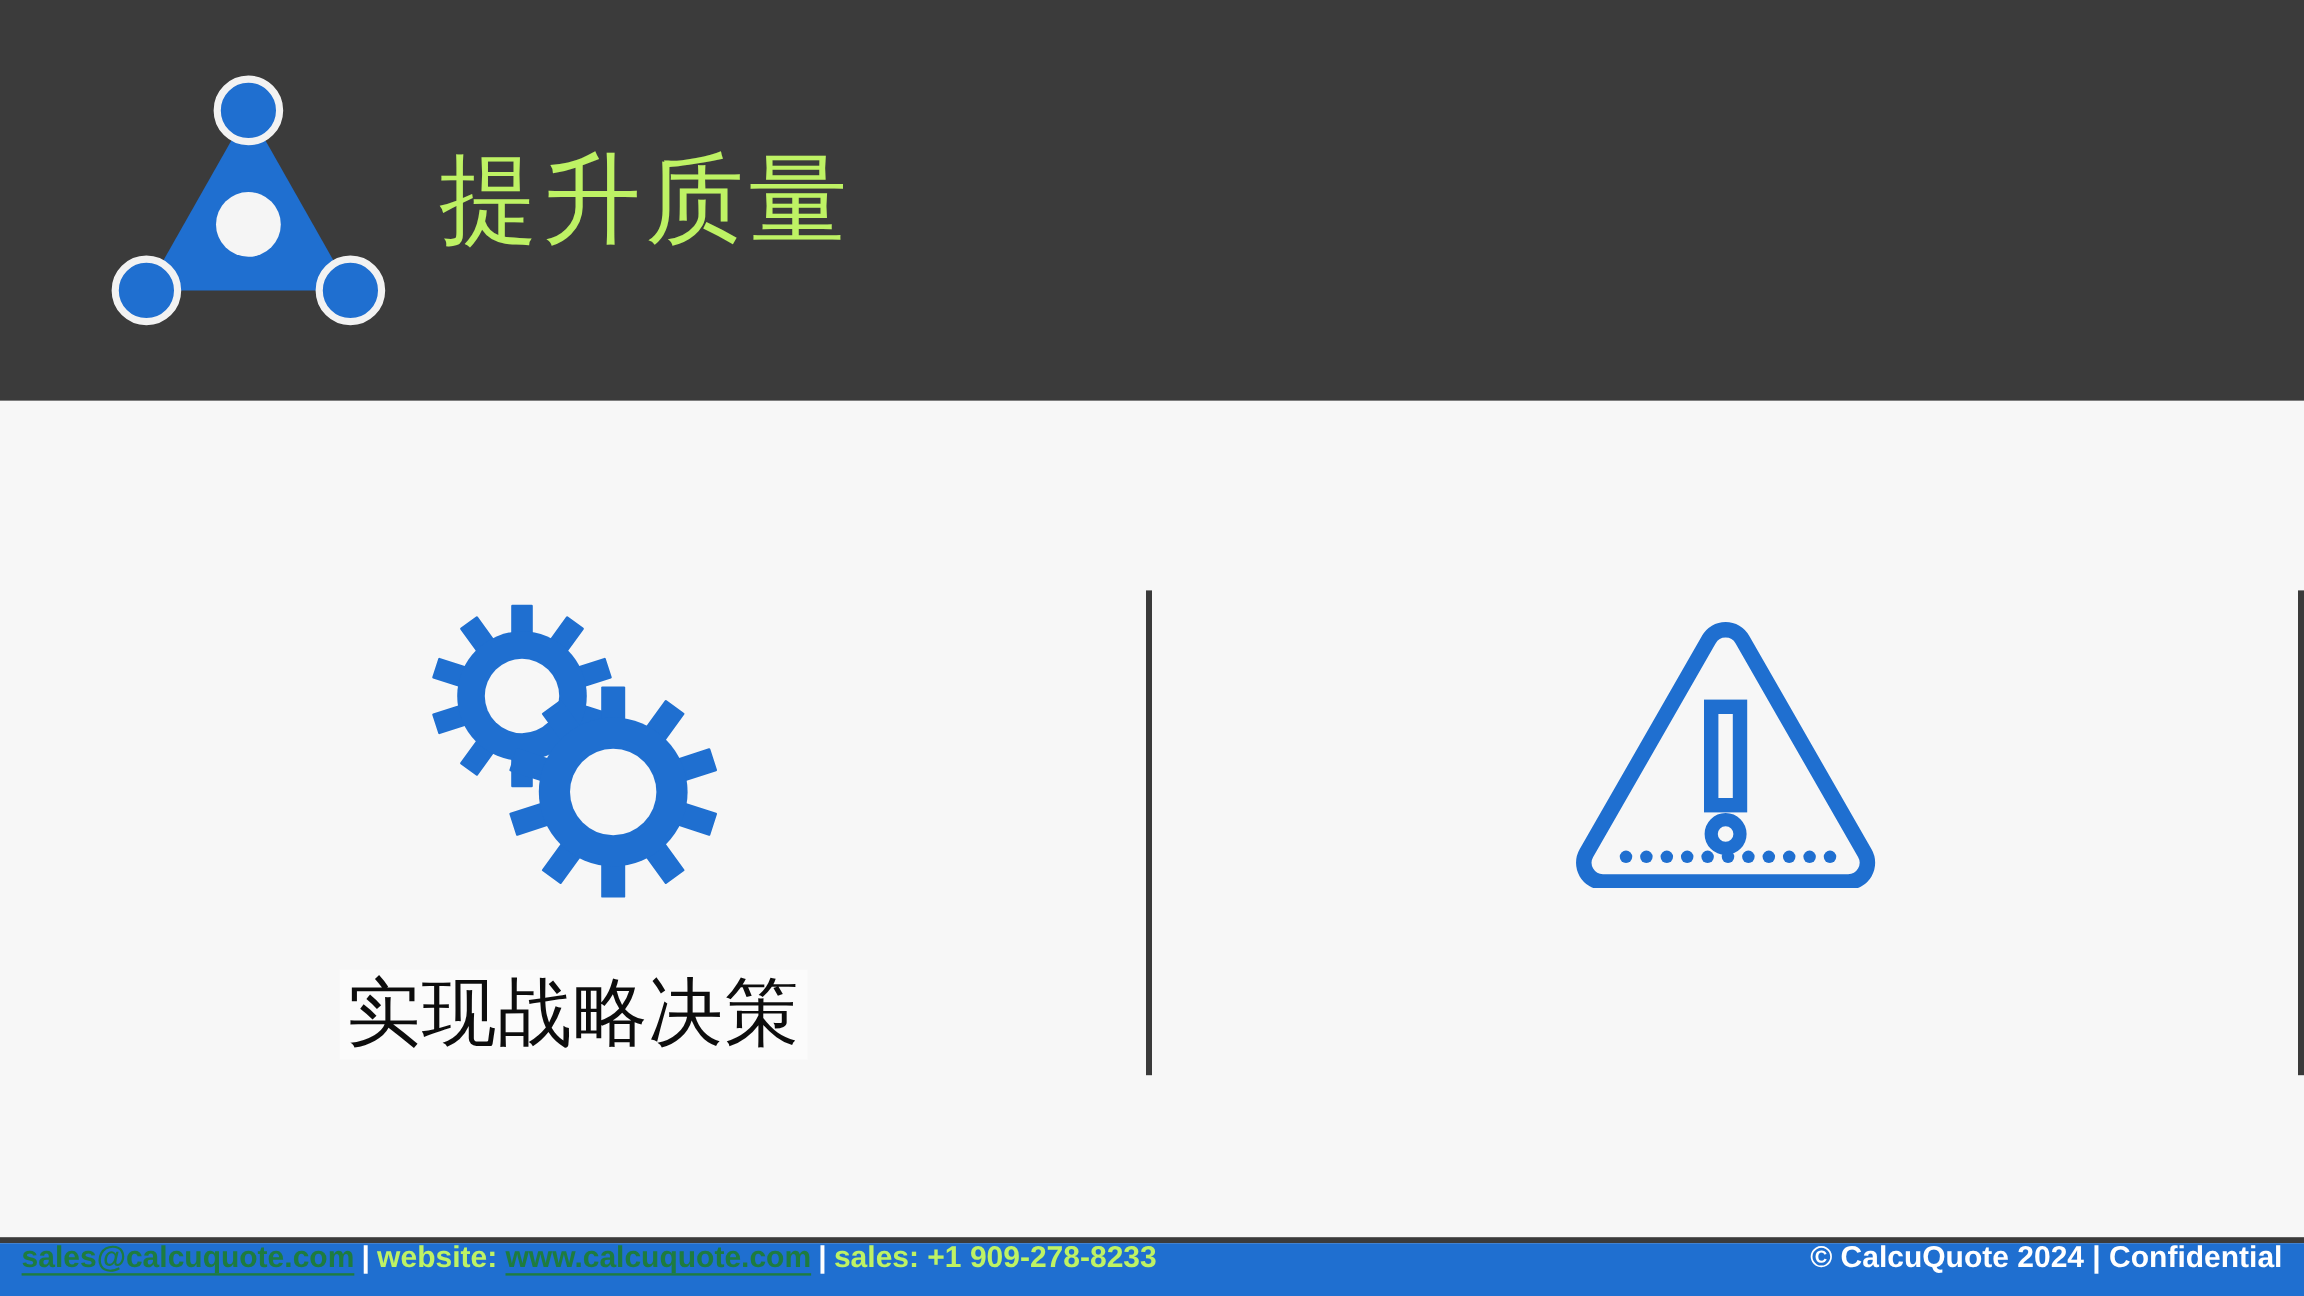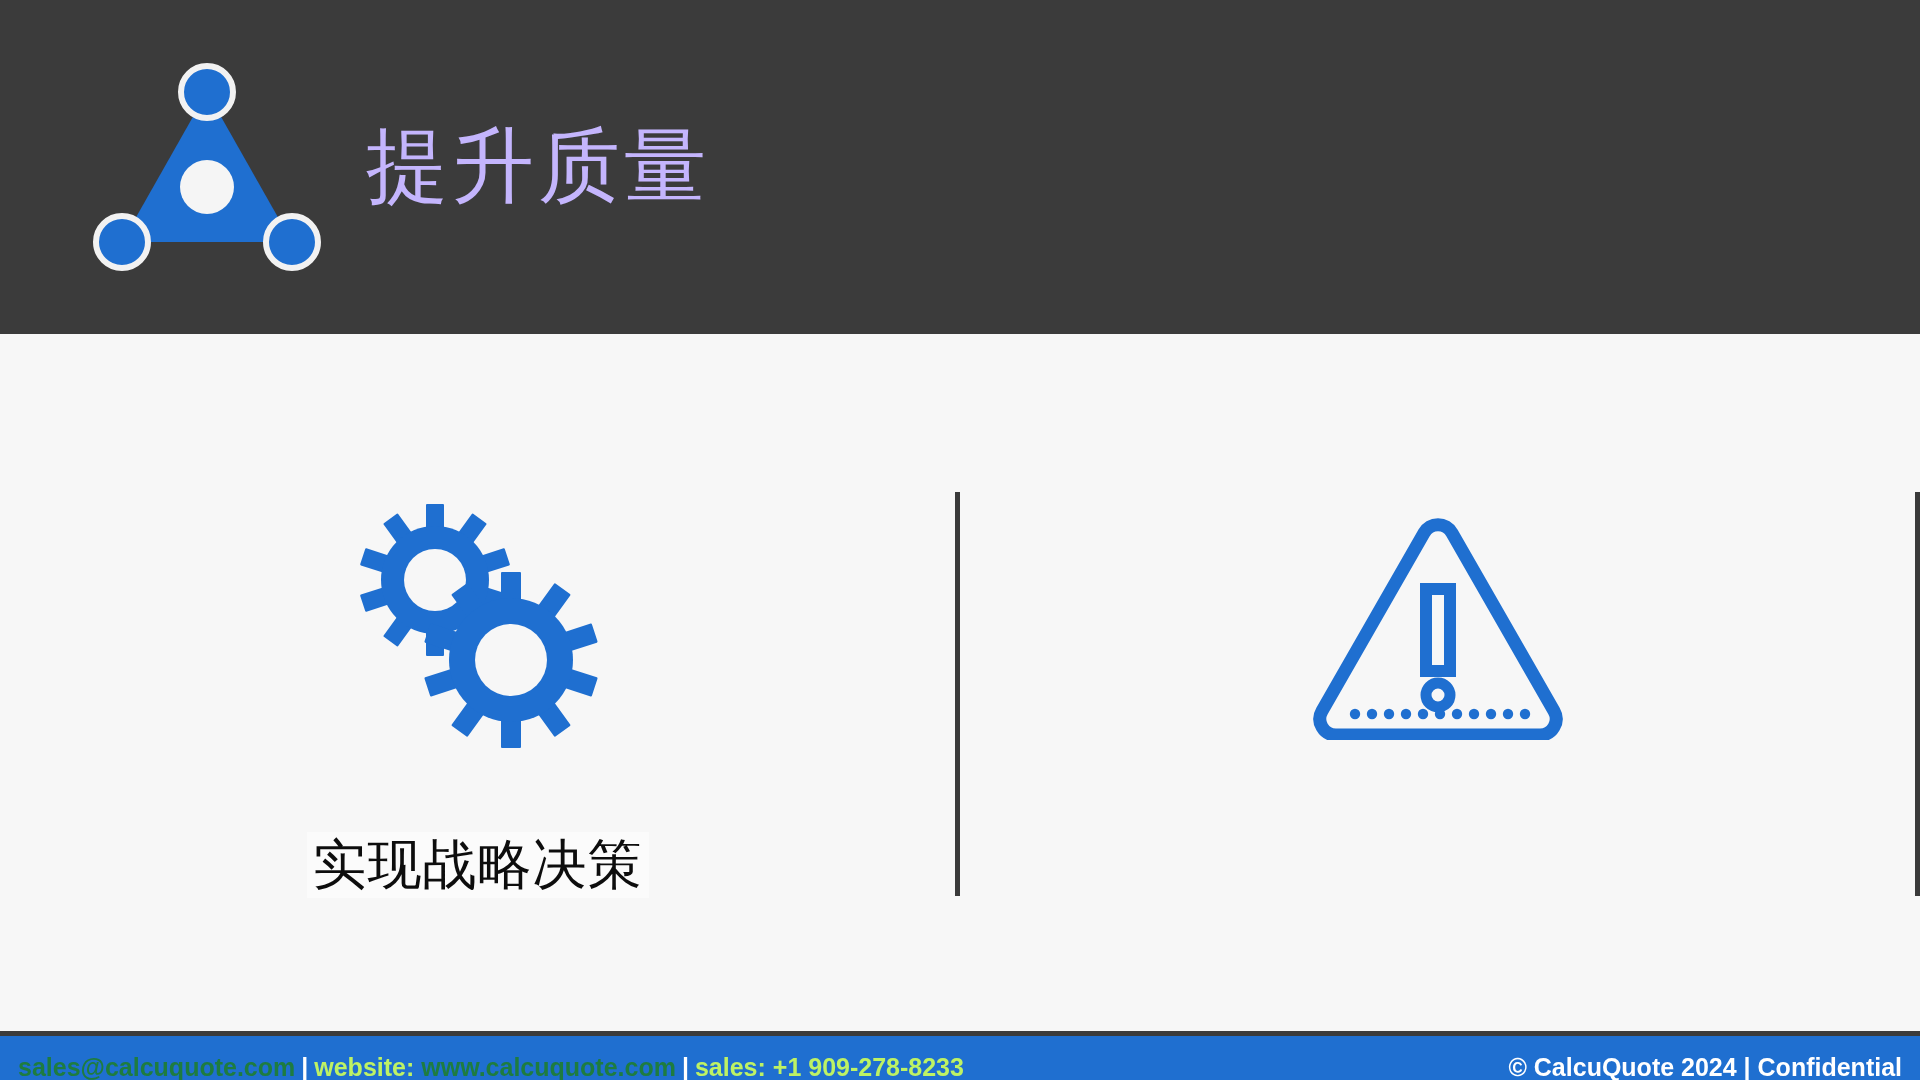--- a/index.html
+++ b/index.html
@@ -29,21 +29,21 @@
     width: 230px;
     height: 230px;
     margin-left: 92px;
     position: relative;
     flex: 0 0 auto;
   }
   .logo-wrap svg { display: block; }
 
   .header-title {
     margin-left: 44px;
-    color: #c4b5fd;
+    color: #bef264;
     font-family: "Liberation Serif", "DejaVu Serif", serif;
     font-size: 82px;
     font-weight: 400;
     letter-spacing: 4px;
     line-height: 1.1;
     white-space: nowrap;
   }
 
   
   .main {
@@ -67,23 +67,23 @@
   .icon-box {
     height: 330px;
     margin-top: 128px;
     display: flex;
     align-items: center;
     justify-content: center;
   }
   .icon-box svg { display: block; }
 
   .col-label {
-    margin-top: 40px;
+    margin-top: 16px;
     font-family: "Liberation Serif", "DejaVu Serif", serif;
-    font-size: 54px;
+    font-size: 62px;
     font-weight: 400;
     color: #0d0d0d;
     letter-spacing: 1px;
     background: #fbfbfb;
     padding: 2px 6px;
     white-space: nowrap;
     line-height: 1.15;
   }
 
   .divider {
@@ -105,21 +105,21 @@
     background: #3b3b3b;
   }
   .footer {
     position: absolute;
     left: 0;
     top: 1036px;
     width: 1920px;
     height: 44px;
     background: #1f6fd0;
     display: flex;
-    align-items: flex-end;
+    align-items: flex-start;
     justify-content: space-between;
     padding: 0 18px;
     box-sizing: border-box;
   }
   .footer-left, .footer-right {
     font-family: "Liberation Sans", sans-serif;
     font-size: 25px;
     font-weight: 700;
     color: #ffffff;
     white-space: nowrap;

